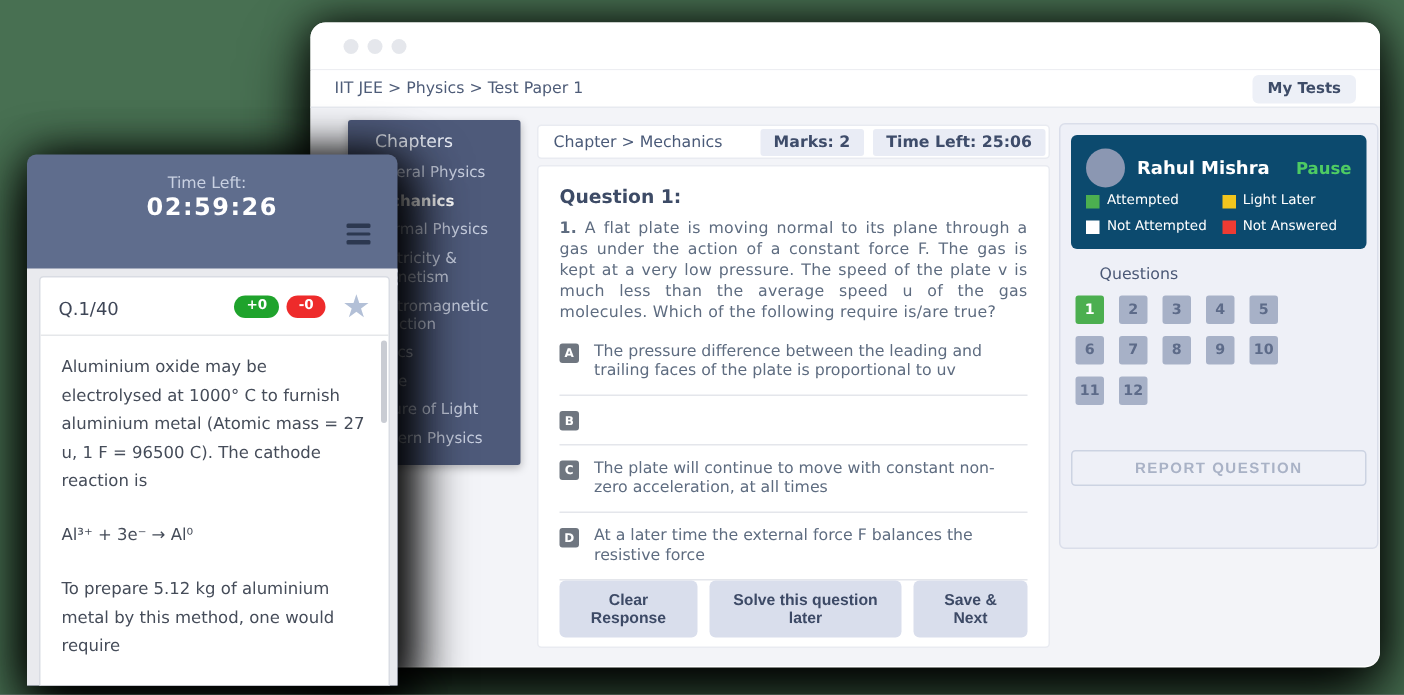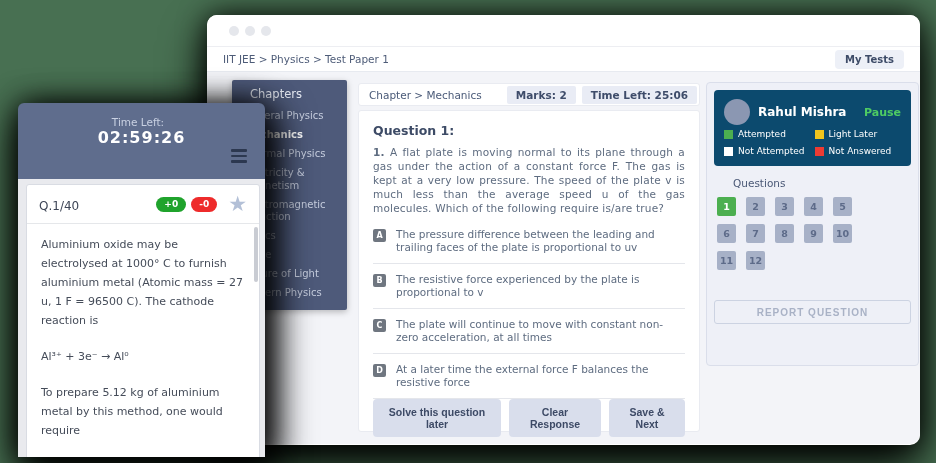--- a/index.html
+++ b/index.html
@@ -152,36 +152,35 @@
         <div class="qtext"><b>1.</b> <span>A flat plate is moving normal to its plane through a gas under the action of a constant force F. The gas is kept at a very low pressure. The speed of the plate v is much less than the average speed u of the gas molecules. Which of the following require is/are true?</span></div>
         <div>
 
             <div class="opt">
               <span class="letter">A</span>
               <span class="otext">The pressure difference between the leading and trailing faces of the plate is proportional to uv</span>
             </div>
 
             <div class="opt">
               <span class="letter">B</span>
-              <span class="otext">The resistive force experienced by the plate is proportional to v</span>
             </div>
 
             <div class="opt">
               <span class="letter">C</span>
               <span class="otext">The plate will continue to move with constant non-zero acceleration, at all times</span>
             </div>
 
             <div class="opt">
               <span class="letter">D</span>
               <span class="otext">At a later time the external force F balances the resistive force</span>
             </div>
           </div>
         <div class="actions">
+          <button class="btn clear">Clear Response</button>
           <button class="btn">Solve this question later</button>
-          <button class="btn clear">Clear Response</button>
           <button class="btn">Save &amp; Next</button>
         </div>
       </div>
 
       <div class="rpanel">
         <div class="usercard">
           <div class="urow">
             <span class="avatar"></span>
             <span class="uname">Rahul Mishra</span>
             <span class="pause">Pause</span>

